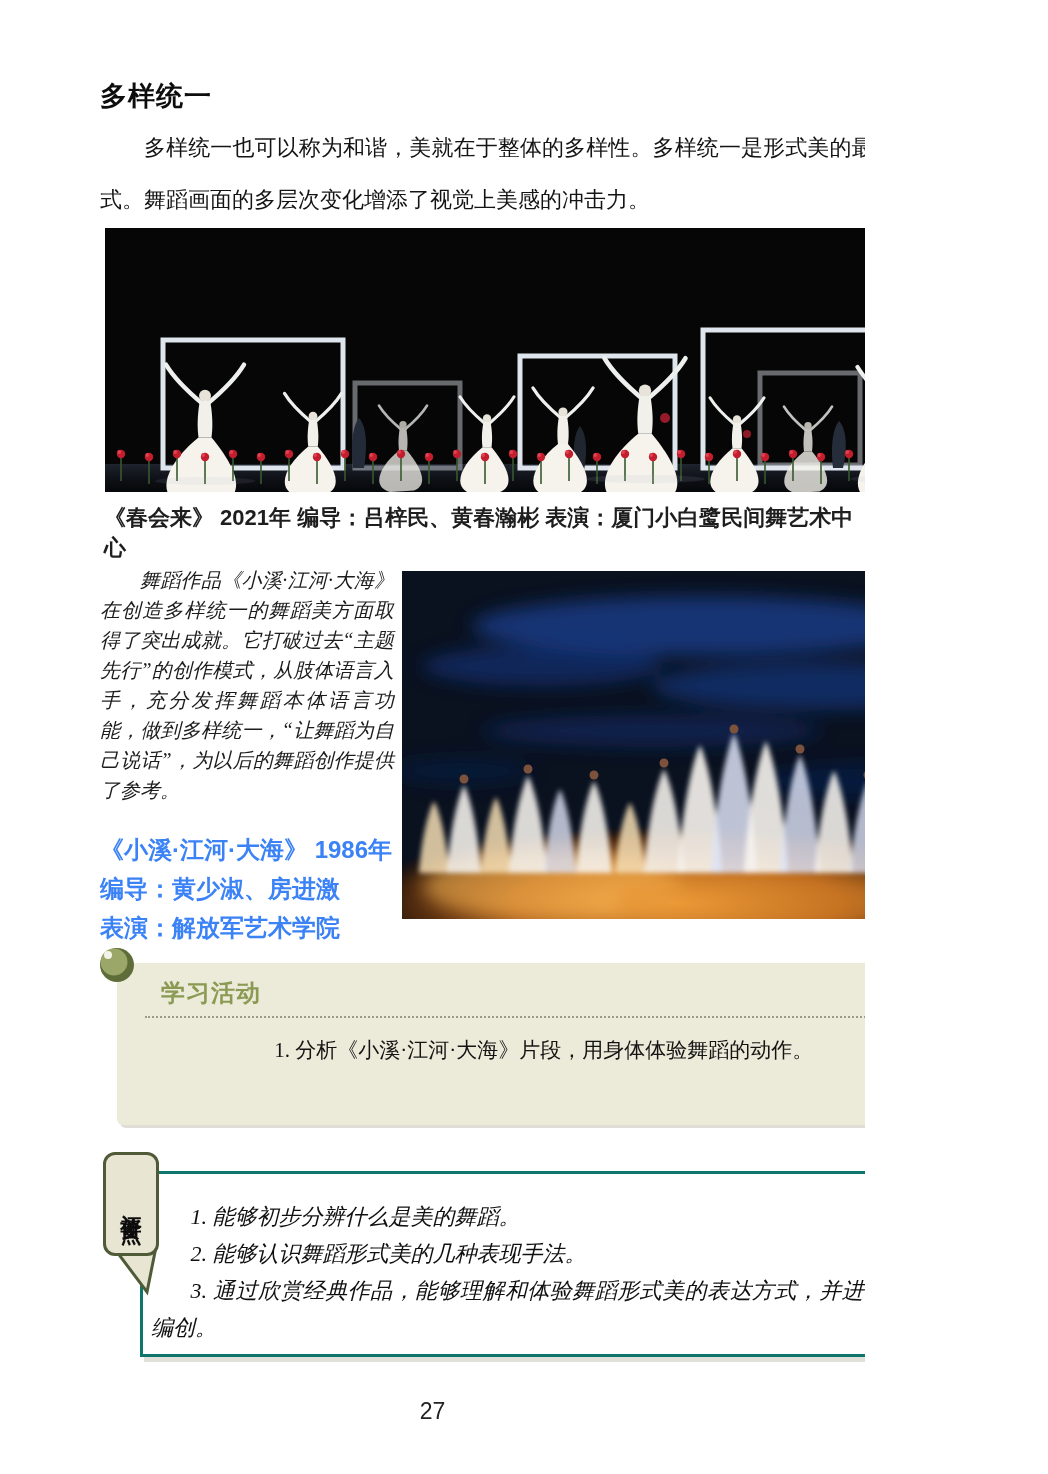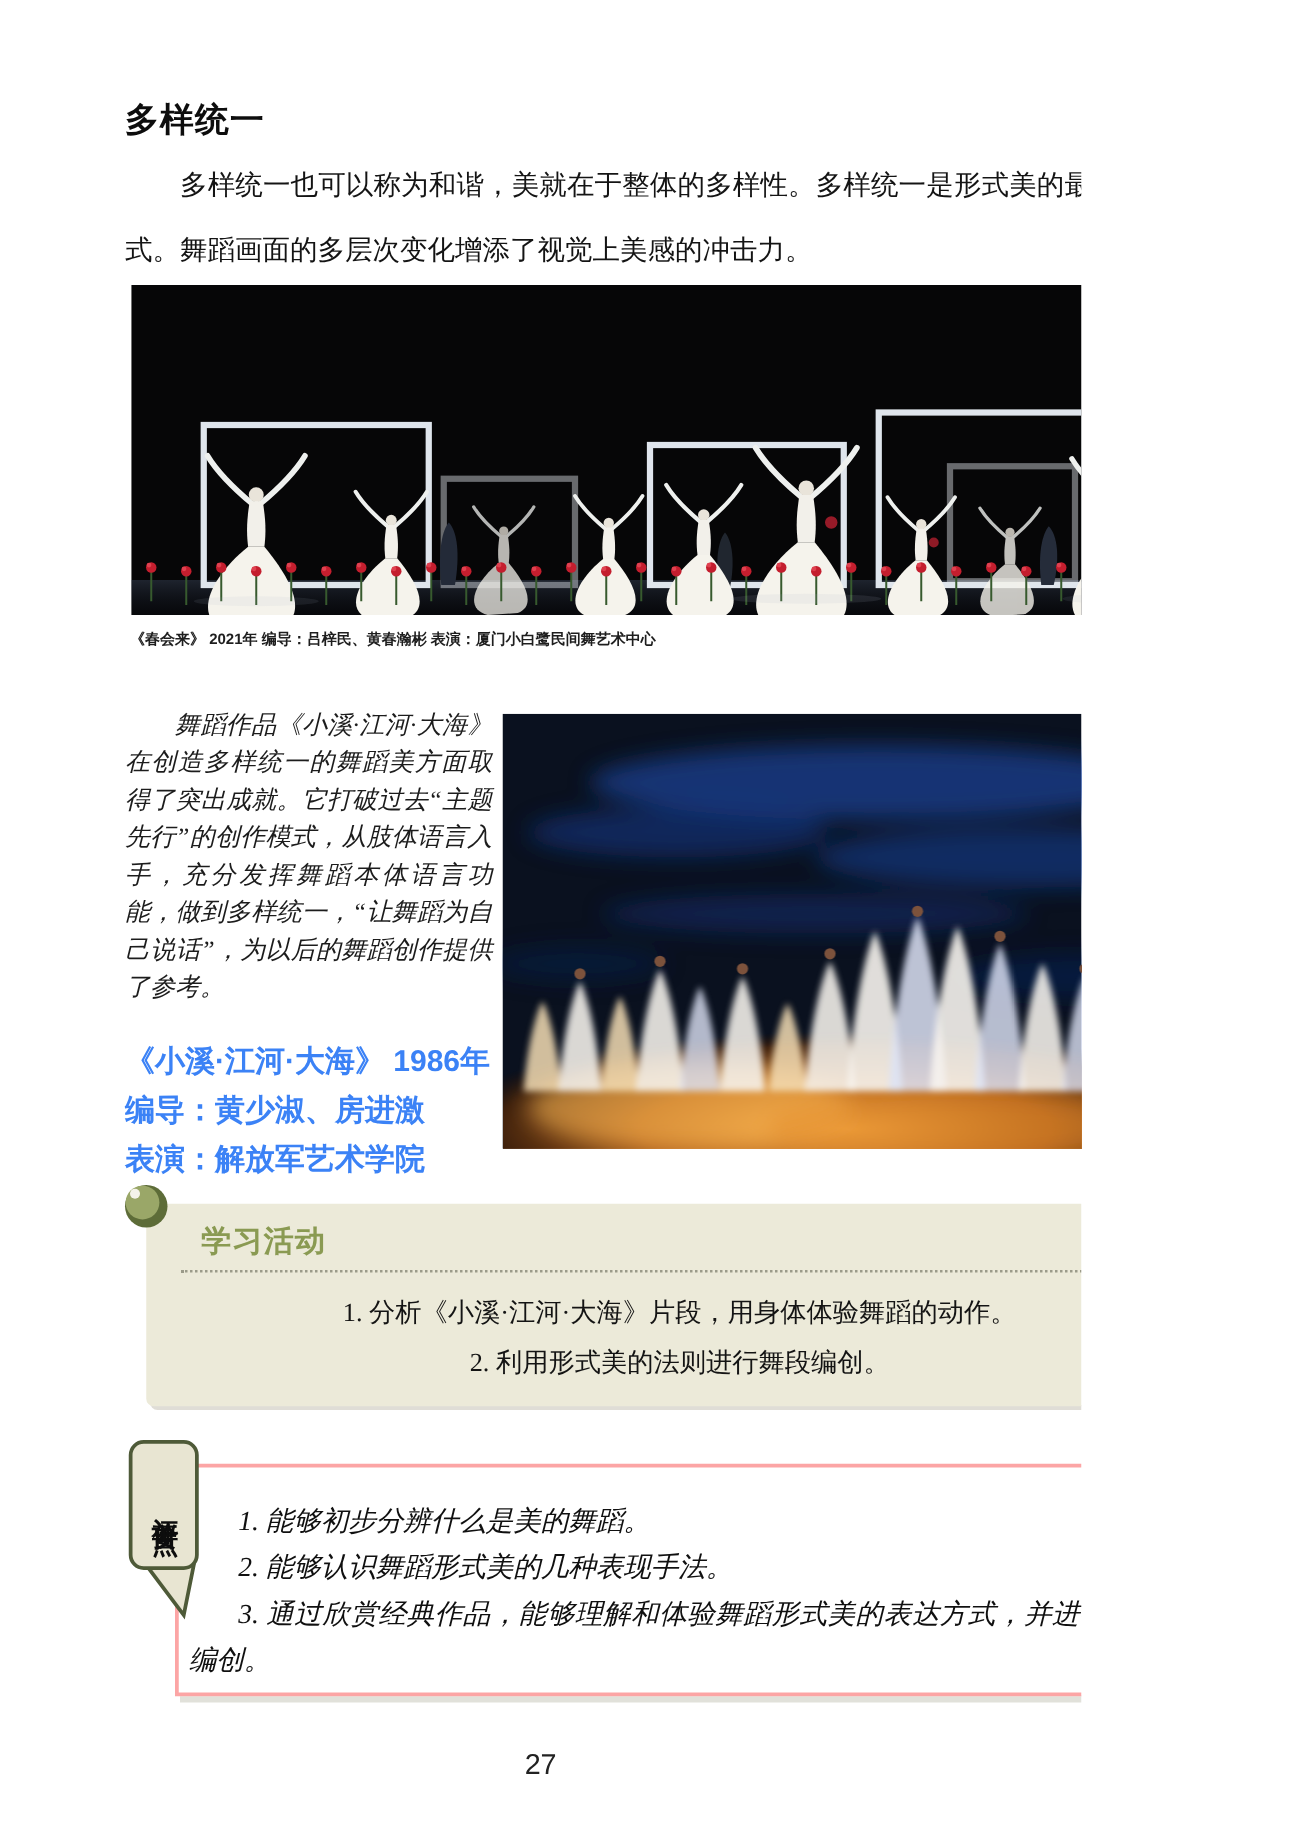--- a/index.html
+++ b/index.html
@@ -16,21 +16,21 @@
     position:absolute; left:100px; top:122px; width:862px;
     font-size:22px; line-height:52px; text-align:justify; text-indent:2em;
     color:#141414;
   }
   .photo1 { position:absolute; left:105px; top:228px; width:853px; height:264px; }
   .photo2 { position:absolute; left:402px; top:571px; width:560px; height:348px; }
   .photo1 svg, .photo2 svg { display:block; }
   .caption1 {
     position:absolute; left:104px; top:503px;
     font-family:"Liberation Sans", sans-serif; font-weight:bold;
-    font-size:12px; color:#1e1e1e;
+    font-size:22px; color:#1e1e1e;
   }
   .article-body {
     position:absolute; left:100px; top:565px; width:294px;
     font-size:20px; line-height:30px; font-style:italic;
     text-align:justify; text-indent:2em; color:#1c1c1c;
   }
   .caption2 {
     position:absolute; left:100px; top:830px;
     font-family:"Liberation Sans", sans-serif; font-weight:bold;
     font-size:24px; line-height:39px; color:#3b82f6;
@@ -45,21 +45,21 @@
   .activity-title {
     margin:14px 0 0 44px;
     font-family:"Liberation Sans", sans-serif; font-weight:bold;
     font-size:24px; color:#8a9a52; letter-spacing:1px;
   }
   .activity-divider { margin:7px 22px 0 28px; border-bottom:2px dotted #9b9b8a; height:0; }
   .activity-items { margin:12px 30px 0 28px; font-size:21px; line-height:40px; color:#141414;text-align:center; }
   .activity-items p { margin:0; text-indent:0.6em; }
   .eval-box {
     position:absolute; left:140px; top:1171px; width:818px; height:186px;
-    border:3px solid #fca5a5; background:#ffffff; box-sizing:border-box;
+    border:3px solid #0f766e; background:#ffffff; box-sizing:border-box;
     box-shadow:4px 5px 0 rgba(200,200,188,0.55);
   }
   .eval-items {
     margin:24px 24px 0 8px; font-size:22px; line-height:37px;
     font-style:italic; color:#101010; text-align:justify;
   }
   .eval-items p { margin:0; text-indent:1.8em; }
   .eval-tab {
     position:absolute; left:103px; top:1152px; width:56px; height:104px;
     box-sizing:border-box; border:3px solid #4e5a38; border-radius:12px;
@@ -254,21 +254,20 @@
   <div class="activity-box">
     <svg class="activity-circle" width="40" height="40" viewBox="0 0 40 40">
       <circle cx="20" cy="20" r="17" fill="#5d6c38"></circle>
       <circle cx="17" cy="17" r="13.5" fill="#9aa768"></circle>
       <circle cx="11" cy="10" r="4" fill="#f4f3ea"></circle>
     </svg>
     <div class="activity-title">学习活动</div>
     <div class="activity-divider"></div>
     <div class="activity-items">
       <p>1. 分析《小溪·江河·大海》片段，用身体体验舞蹈的动作。</p>
-      <p>2. 利用形式美的法则进行舞段编创。</p>
     </div>
   </div>
 
   <div class="eval-box">
     <div class="eval-items">
       <p>1. 能够初步分辨什么是美的舞蹈。</p>
       <p>2. 能够认识舞蹈形式美的几种表现手法。</p>
       <p>3. 通过欣赏经典作品，能够理解和体验舞蹈形式美的表达方式，并进行舞段编创。</p>
     </div>
   </div>

